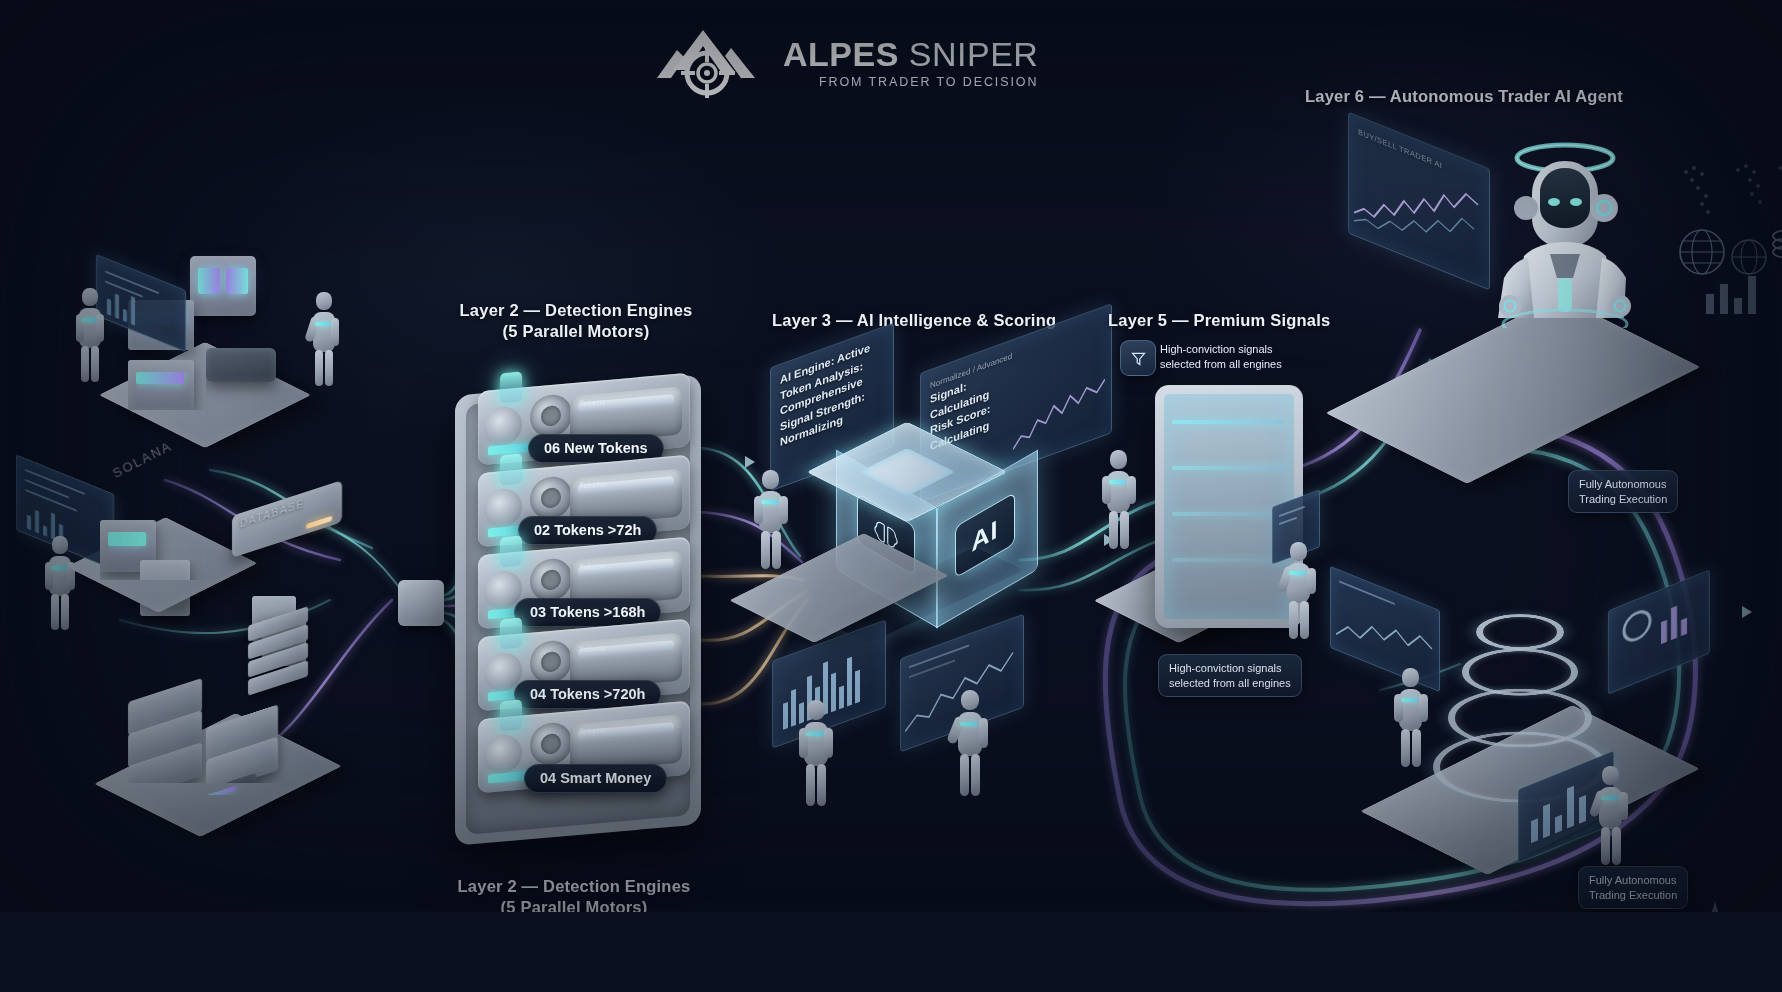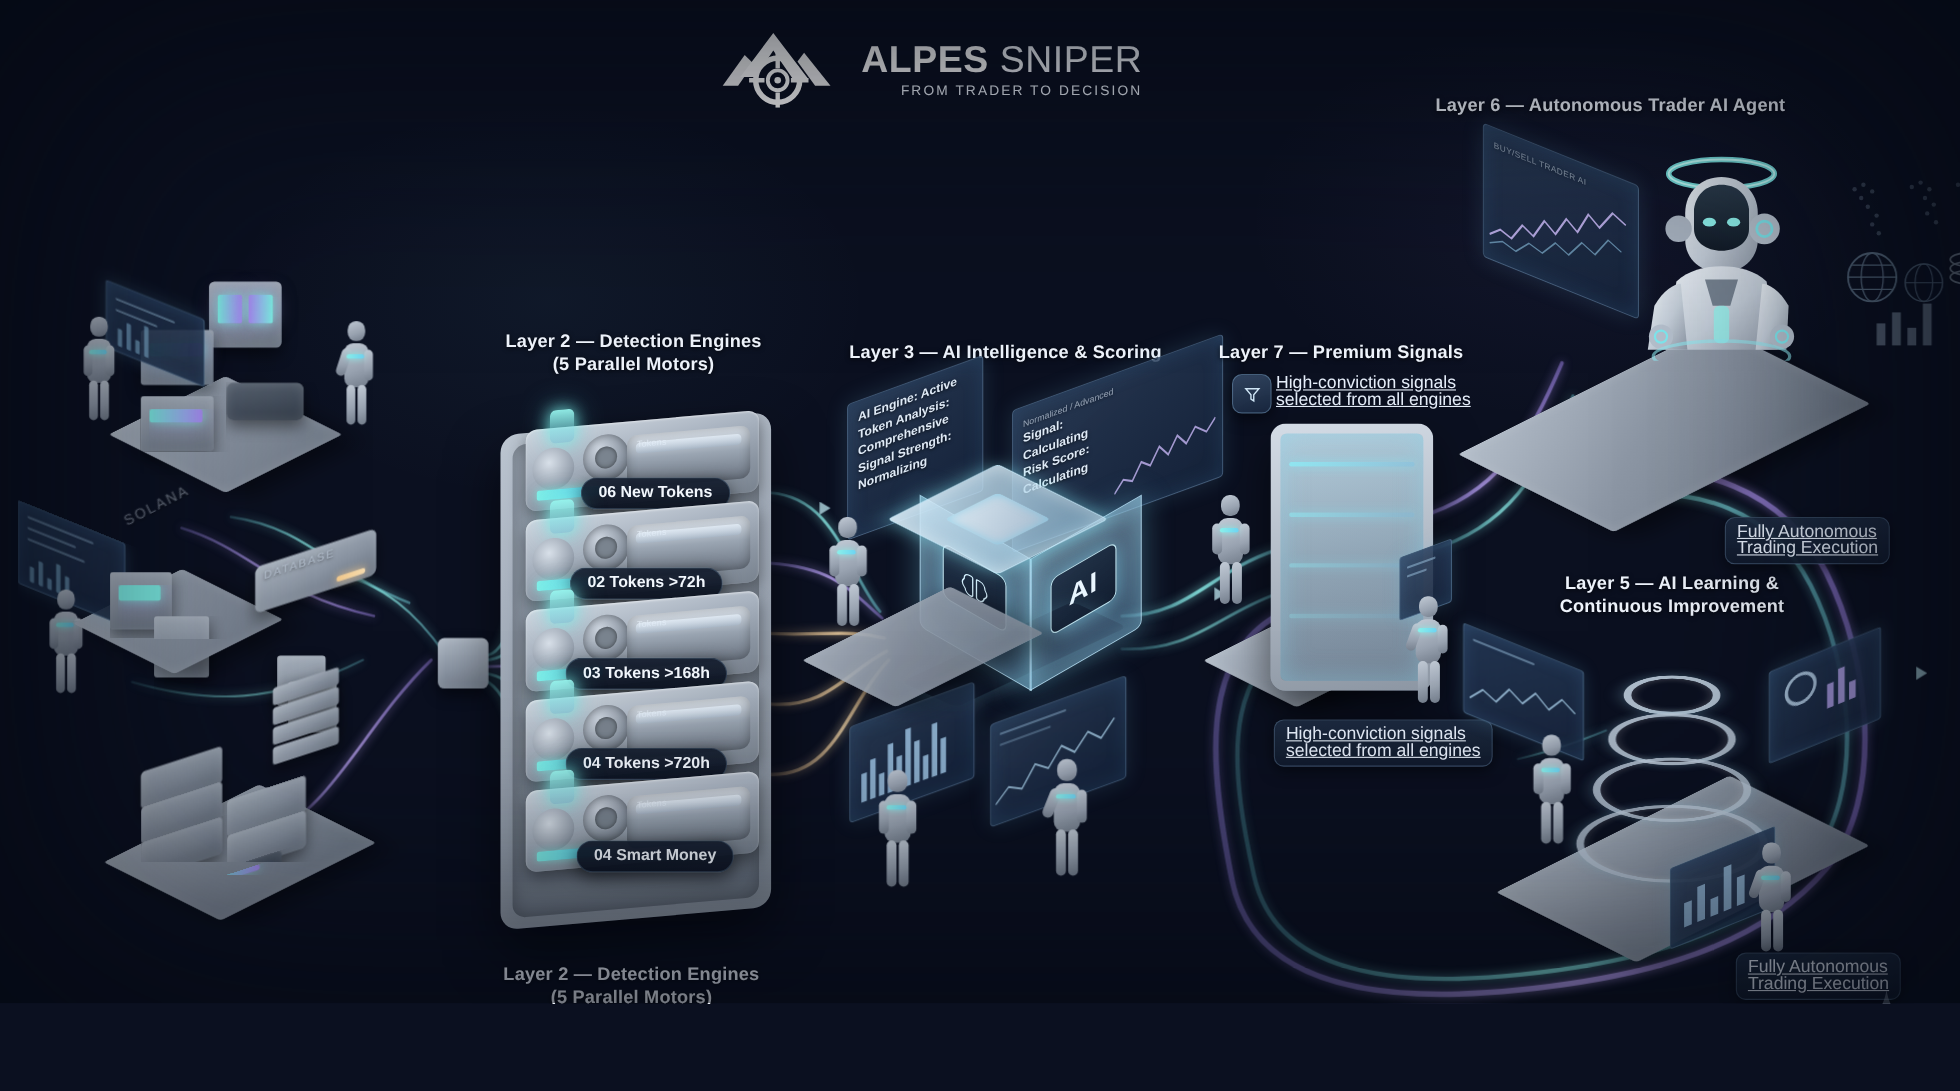--- a/index.html
+++ b/index.html
@@ -197,23 +197,22 @@
     color:#dfeaf6;overflow:hidden;
   }
   .hud .hud-txt{position:absolute;left:9px;top:8px;font-size:11px;line-height:15.5px;
     text-shadow:0 1px 3px rgba(0,0,0,.7);white-space:pre-line;font-weight:bold;}
 
   
   .pill{
     position:absolute;
     background:linear-gradient(180deg,rgba(30,44,66,.92),rgba(18,28,46,.95));
     border:1px solid rgba(150,190,225,.26);border-radius:9px;
-    color:#e6eefa;font-size:16px;line-height:14.5px;padding:6px 10px;white-space:pre-line;
+    color:#e6eefa;font-size:11px;line-height:14.5px;padding:6px 10px;white-space:pre-line;
     box-shadow:0 4px 14px rgba(0,0,0,.5);
-    text-decoration:underline;
   }
   .icon-pill{
     position:absolute;width:34px;height:34px;border-radius:9px;
     background:linear-gradient(170deg,rgba(52,72,100,.9),rgba(26,40,64,.95));
     border:1px solid rgba(150,195,230,.35);
     display:flex;align-items:center;justify-content:center;
     box-shadow:0 4px 14px rgba(0,0,0,.5);
   }
 
   
@@ -598,21 +597,21 @@
     <i class="head" style="left:10px;top:0;width:17px;height:19px;"></i>
     <i style="left:7px;top:21px;width:23px;height:42px;border-radius:9px;"></i>
     <i style="left:2px;top:26px;width:9px;height:28px;border-radius:6px;"></i>
     <i style="left:27px;top:26px;width:9px;height:28px;border-radius:6px;"></i>
     <i style="left:9px;top:61px;width:9px;height:38px;border-radius:5px;"></i>
     <i style="left:20px;top:61px;width:9px;height:38px;border-radius:5px;"></i>
     <i class="glow" style="left:9px;top:30px;width:17px;height:4px;"></i>
   </div>
   <div class="iso-plate" style="left:744px;top:528px;width:190px;height:120px;opacity:.9;"></div>
 
-  <div class="layer-title" style="left:1108px;top:310px;">Layer 7 — Premium Signals</div>
+  <div class="layer-title" style="left:1108px;top:310px;">Layer 5 — Premium Signals</div>
 
   <div class="icon-pill" style="left:1120px;top:340px;">
     <svg viewBox="0 0 20 20" width="17" height="17" fill="none" stroke="#cfe6f6" stroke-width="1.5">
       <path d="M3 4h14l-5.5 6.5V17L8.5 15v-4.5z"></path>
     </svg>
   </div>
   <div class="pill" style="left:1160px;top:342px;border:none;background:none;box-shadow:none;padding:0;">High-conviction signals
 selected from all engines</div>
 
   <div class="iso-plate" style="left:1110px;top:530px;width:180px;height:120px;"></div>
@@ -642,22 +641,20 @@
     <i style="left:1px;top:24px;width:9px;height:26px;border-radius:6px;transform:rotate(20deg);"></i>
     <i style="left:27px;top:26px;width:9px;height:26px;border-radius:6px;"></i>
     <i style="left:9px;top:59px;width:9px;height:38px;border-radius:5px;"></i>
     <i style="left:20px;top:59px;width:9px;height:38px;border-radius:5px;"></i>
     <i class="glow" style="left:9px;top:29px;width:17px;height:4px;"></i>
   </div>
 
   <div class="pill" style="left:1158px;top:654px;">High-conviction signals
 selected from all engines</div>
 
-  <div class="layer-title center" style="left:1520px;top:520px;width:380px;">Layer 5 — AI Learning &amp;
-Continuous Improvement</div>
 
   <div class="iso-plate" style="left:1380px;top:700px;width:300px;height:180px;"></div>
   <div class="spiral">
     <div class="ring" style="top:8px;width:74px;height:74px;"></div>
     <div class="ring" style="top:34px;width:102px;height:102px;opacity:.95;"></div>
     <div class="ring" style="top:66px;width:130px;height:130px;opacity:.92;"></div>
     <div class="ring" style="top:100px;width:160px;height:160px;opacity:.9;"></div>
   </div>
   <div class="screen violet" style="left:1330px;top:588px;width:108px;height:80px;transform:skewY(22deg);">
     <div class="ln" style="left:8px;top:10px;width:56px;"></div>

